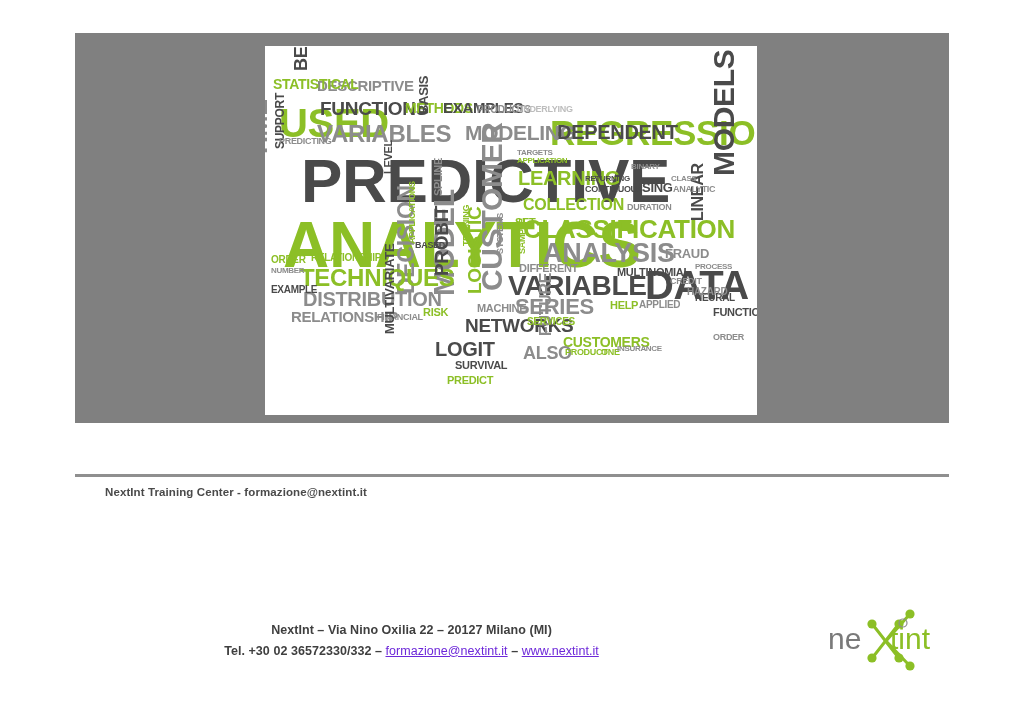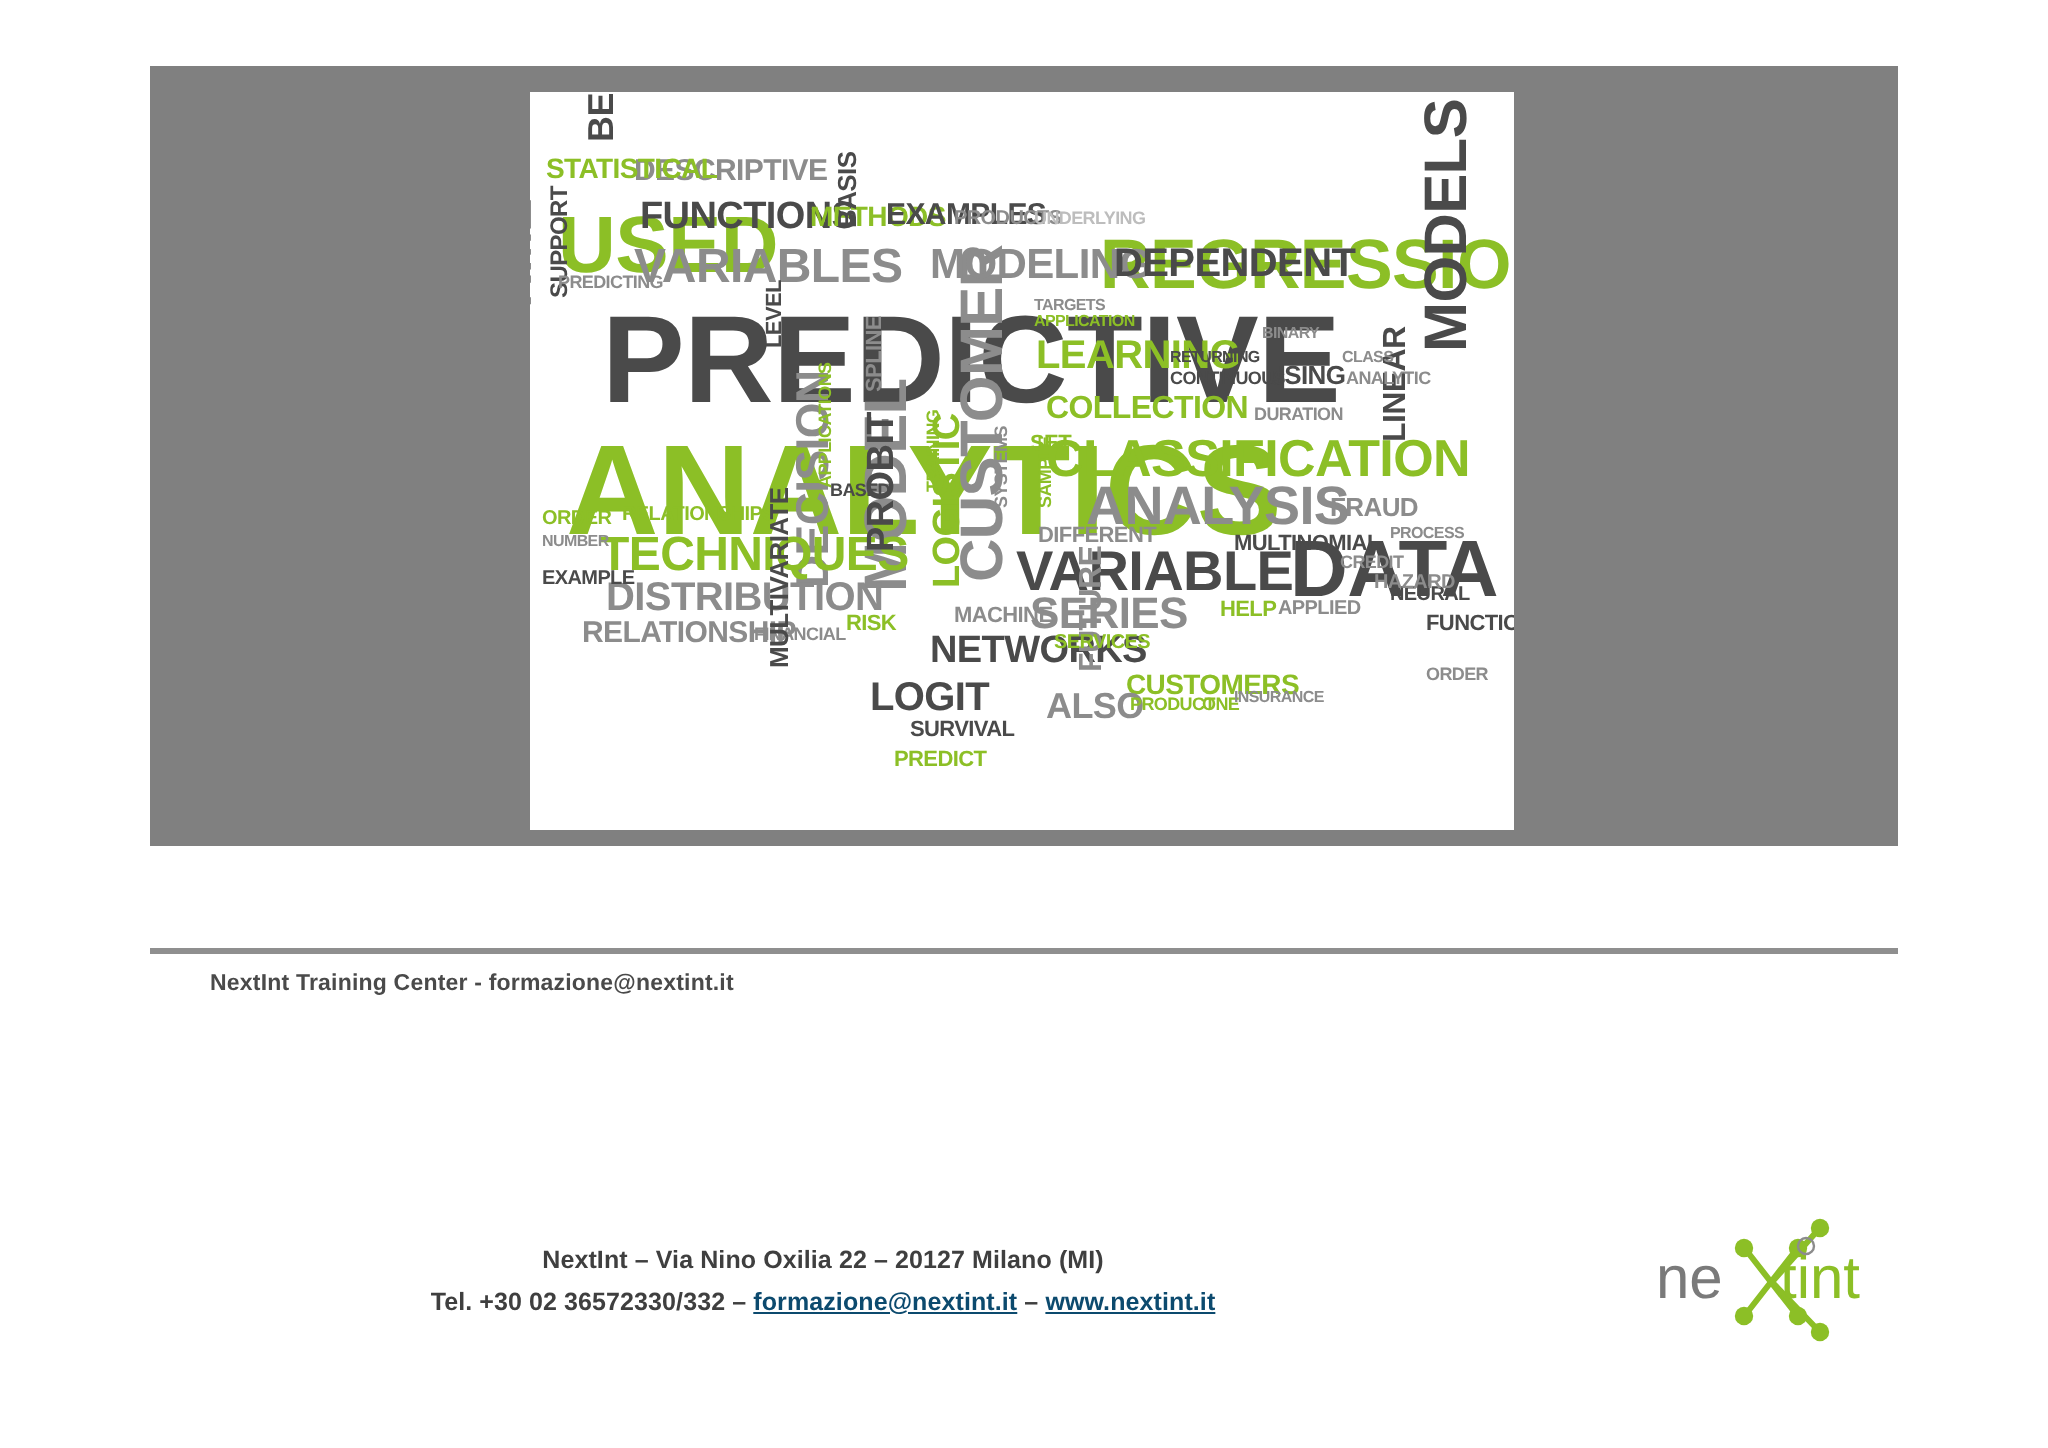--- a/index.html
+++ b/index.html
@@ -108,23 +108,23 @@
     text-align: center;
   }
   .footer-line {
     font-size: 12.5px;
     font-weight: bold;
     color: #3f3f3f;
     line-height: 1.65;
     letter-spacing: 0.05px;
   }
   .footer-link {
-    color: #0c4a6e;
+    color: #6d28d9;
     text-decoration: underline;
-    font-weight: bold;
+    font-weight: normal;
   }
 
   
   .logo {
     position: absolute;
     left: 826px;
     top: 601px;
     width: 140px;
     height: 72px;
   }

